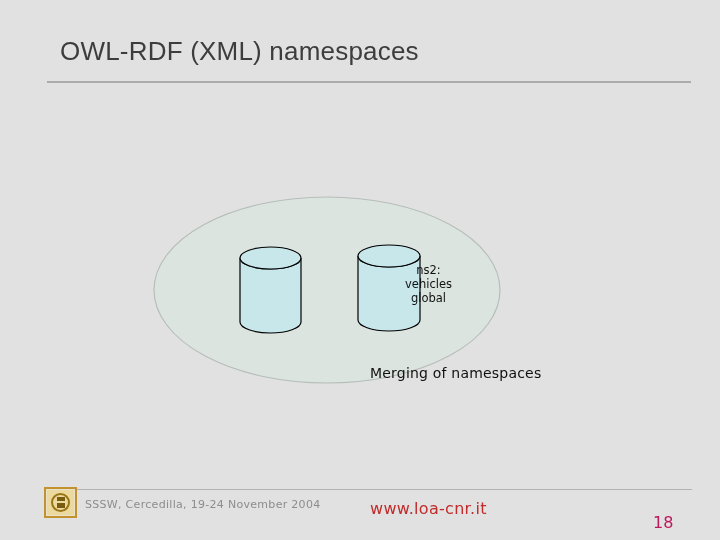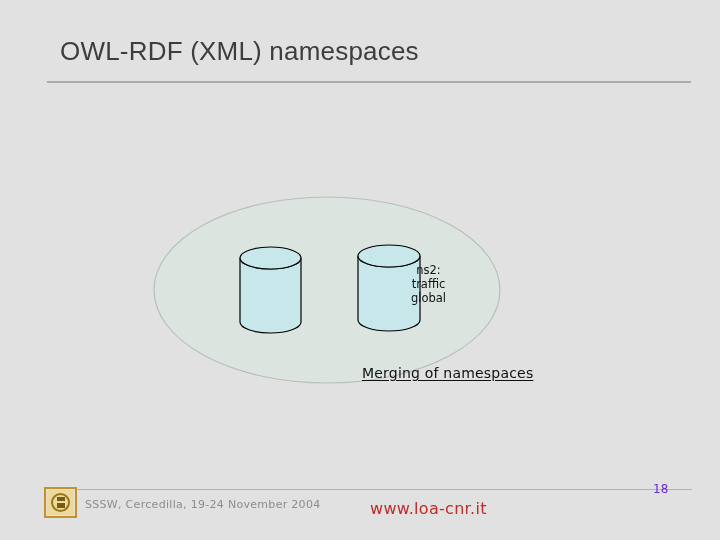--- a/index.html
+++ b/index.html
@@ -58,22 +58,22 @@
     position: absolute;
     left: 362px;
     top: 363px;
     font-size: 14px;
     line-height: 20px;
     color: #101010;
     letter-spacing: 0.2px;
     white-space: nowrap;
   }
   .caption .underlined {
-    text-decoration: underline;
     text-underline-offset: 2px;
+    margin-left: 8px;
   }
 
   
   .footer-rule {
     position: absolute;
     left: 62px;
     top: 489px;
     width: 630px;
     height: 1px;
     background: #b3b3b3;
@@ -124,23 +124,23 @@
     top: 499px;
     font-size: 16px;
     color: #c02b2b;
     text-decoration: none;
     letter-spacing: 0.3px;
     white-space: nowrap;
   }
   .page-number {
     position: absolute;
     left: 653px;
-    top: 482px;
-    font-size: 12px;
-    color: #6d28d9;
+    top: 513px;
+    font-size: 16px;
+    color: #be185d;
   }
 </style>
 </head>
 <body>
 
 <div class="slide">
 
   <h1 class="slide-title">OWL-RDF (XML) namespaces</h1>
   <div class="title-rule"></div>
 
@@ -155,21 +155,21 @@
 
     <g>
       <path d="M 358,256 L 358,320 A 31,11 0 0 0 420,320 L 420,256 A 31,11 0 0 1 358,256 Z" fill="#c7e7ea" stroke="#000" stroke-width="1.2"></path>
       <ellipse cx="389" cy="256" rx="31" ry="11" fill="#c7e7ea" stroke="#000" stroke-width="1.2"></ellipse>
     </g>
   </svg>
 
 
   <div class="cyl-label cyl-label-2">
     <div>ns2:</div>
-    <div>traffic</div>
+    <div>vehicles</div>
     <div>global</div>
   </div>
 
   <div class="caption">
     <div class="underlined">Merging of namespaces</div>
   </div>
 
   <div class="footer-rule"></div>
 
   <div class="logo">

